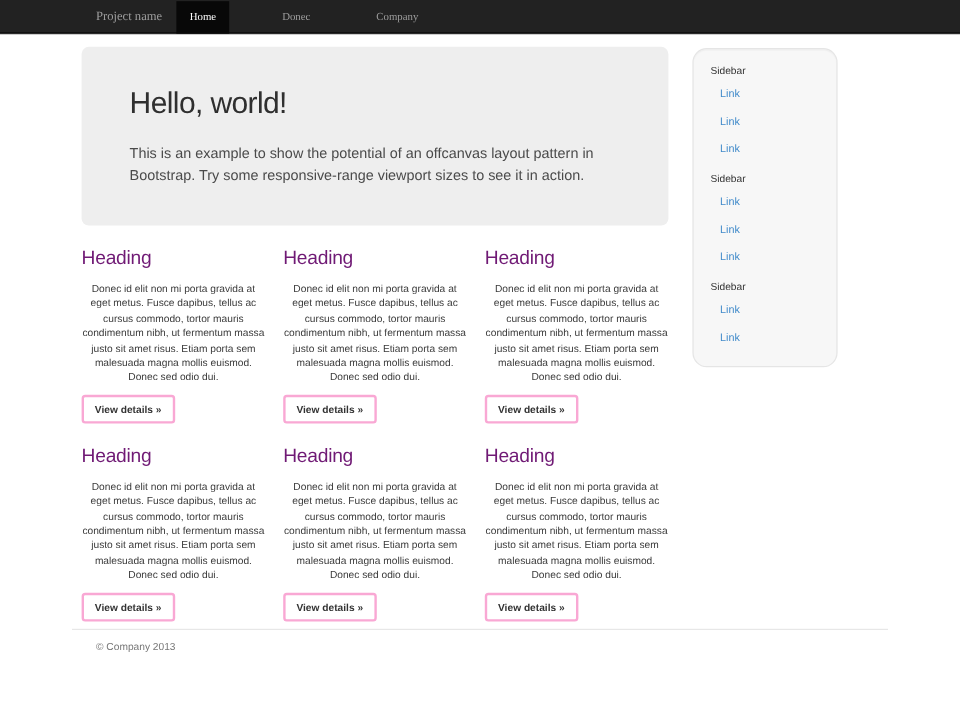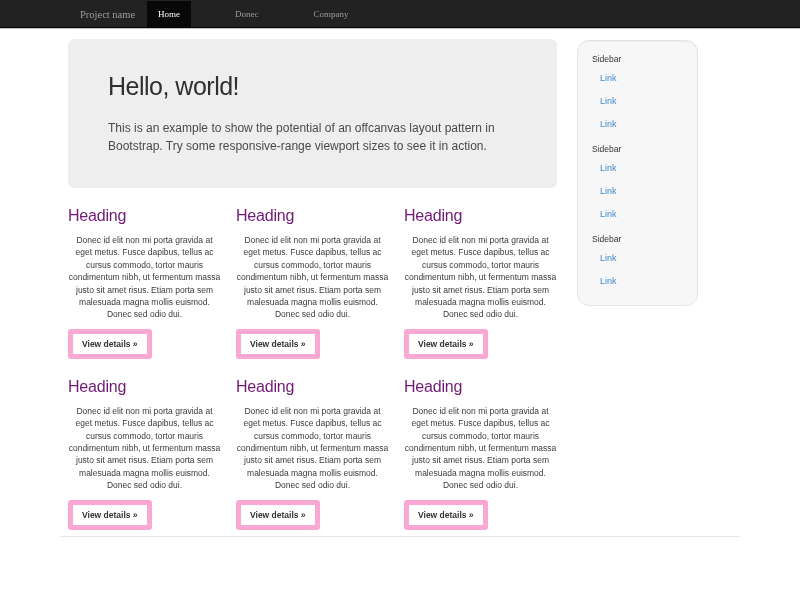--- a/index.html
+++ b/index.html
@@ -92,21 +92,21 @@
     line-height: 12.4px;
     color: #3a3a3a;
     width: 153px;
     text-align: center;
   }
   .btn {
     display: inline-block;
     margin-top: 8px;
     padding: 5px 9px;
     background: #ffffff;
-    border: 5px solid #f9a8d4;
+    border: 2px solid #f9a8d4;
     border-radius: 3px;
     font-family: "Liberation Sans", sans-serif;
     font-size: 8.5px;
     line-height: 10px;
     font-weight: bold;
     color: #333333;
     cursor: pointer;
   }
 
   
@@ -233,14 +233,15 @@
             <a class="sb-link">Link</a>
             <a class="sb-link">Link</a>
           </div>
         </div>
     </div>
 
   </div>
 
   <footer>
     <hr>
+    <p>© Company 2013</p>
   </footer>
 </div>
 
 </body></html>

